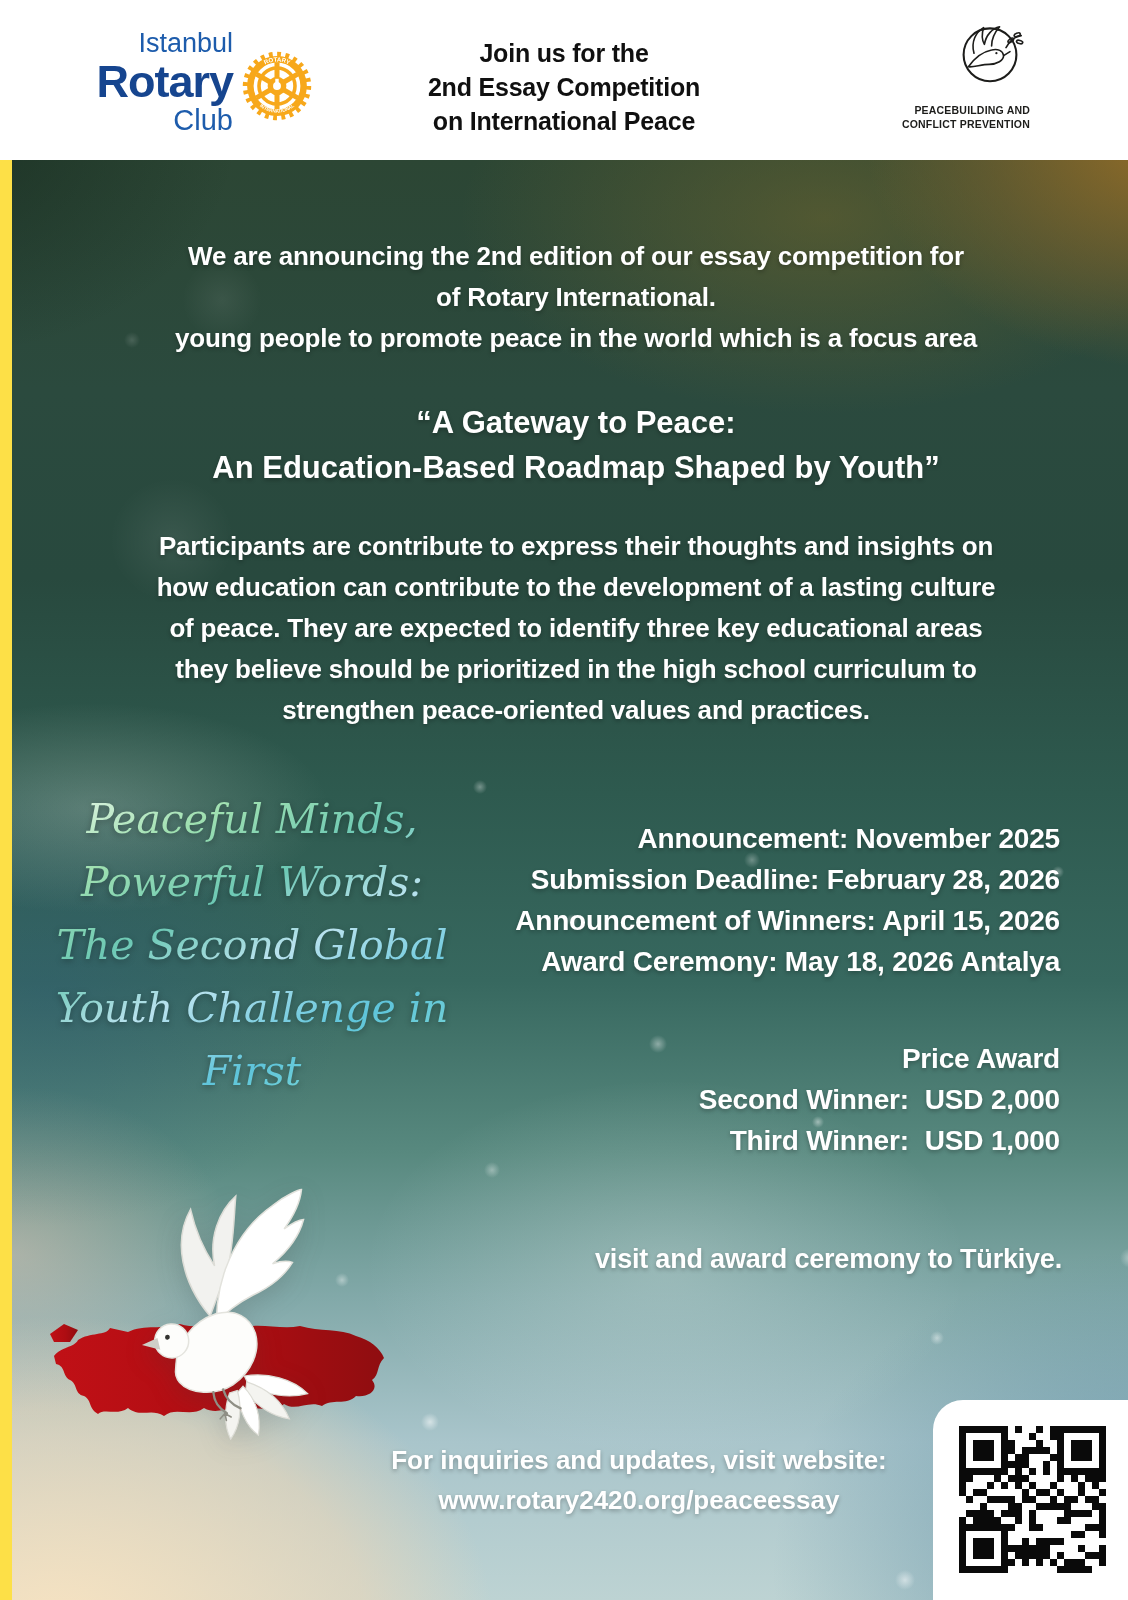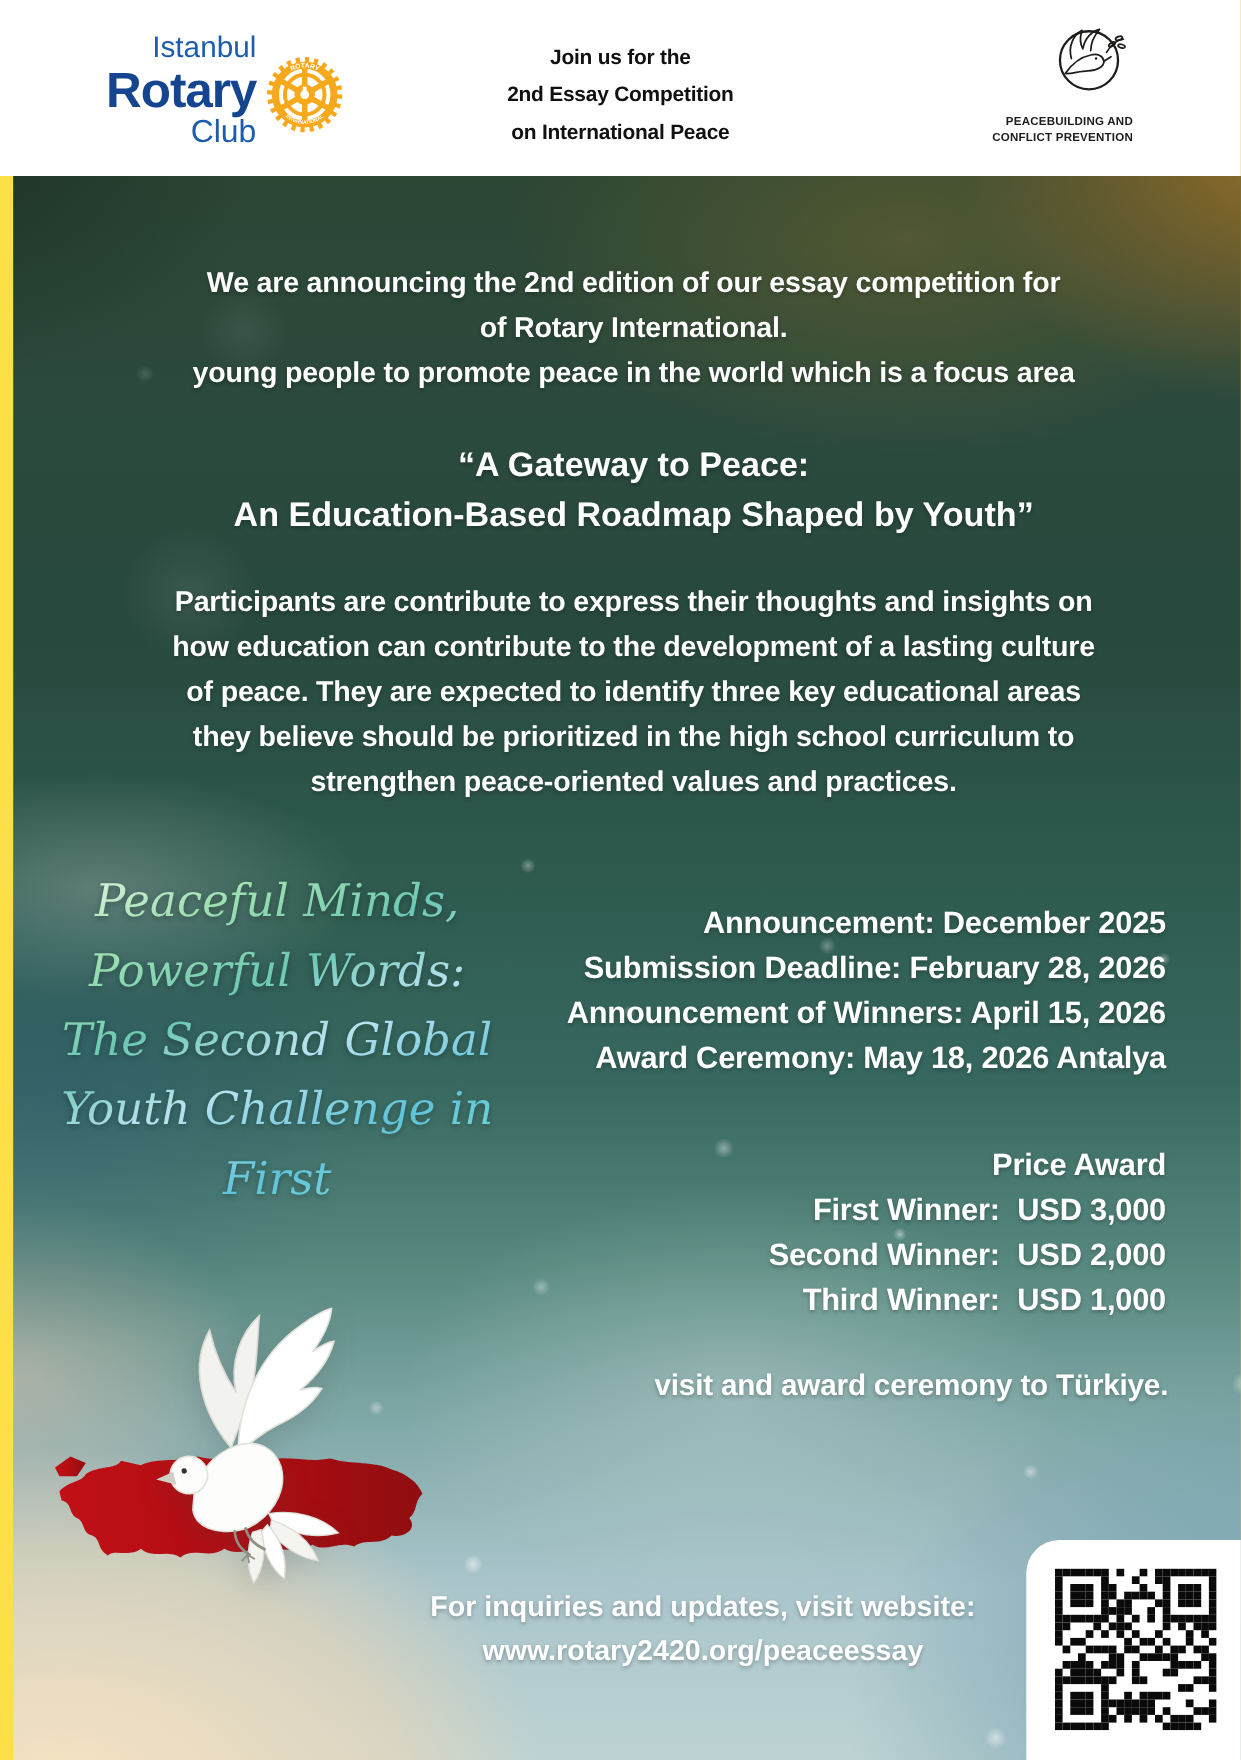--- a/index.html
+++ b/index.html
@@ -7,21 +7,21 @@
           font-family:"Liberation Sans",sans-serif;background:#fde047;padding-left:12px;}
   
   .topbar{position:absolute;left:0;top:0;width:1128px;height:160px;background:#ffffff;z-index:5;}
   .club-logo{position:absolute;left:95px;top:30px;display:flex;align-items:center;}
   .club-text{width:138px;text-align:right;line-height:1;}
   .club-city{font-size:27px;color:#1d5cac;font-weight:400;margin-bottom:2px;}
   .club-name{font-size:45px;color:#16458f;font-weight:700;letter-spacing:-1px;margin-bottom:2px;}
   .club-word{font-size:29px;color:#1d5cac;font-weight:400;}
   .wheel{width:72px;height:72px;margin-left:8px;margin-top:6px;}
   .headline{position:absolute;left:364px;top:36px;width:400px;text-align:center;
-            font-size:19px;font-weight:700;color:#101010;line-height:34px;letter-spacing:-0.2px;}
+            font-size:25px;font-weight:700;color:#101010;line-height:34px;letter-spacing:-0.2px;}
   .peace-logo{position:absolute;left:855px;top:18px;width:175px;text-align:right;}
   .peace-logo svg{width:80px;height:80px;}
   .peace-label{margin-top:2px;font-size:10.5px;font-weight:700;color:#1d1d1b;line-height:1.3;letter-spacing:.2px;}
   
   .canvas{position:absolute;left:0;top:160px;width:1128px;height:1440px;overflow:hidden;
     background:
       radial-gradient(ellipse 430px 330px at 103% -2%, rgba(158,113,38,.95), rgba(128,100,44,.5) 45%, rgba(0,0,0,0) 72%),
       radial-gradient(ellipse 520px 280px at 72% 4%, rgba(112,102,46,.55), rgba(0,0,0,0) 70%),
       radial-gradient(ellipse 420px 320px at -6% -2%, rgba(18,38,28,.6), rgba(0,0,0,0) 70%),
       radial-gradient(ellipse 340px 150px at 7% 45%, rgba(195,208,198,.30), rgba(0,0,0,0) 70%),
@@ -165,32 +165,28 @@
 
     <section class="tagline" style="position:absolute;">
       <div>Peaceful Minds,</div>
       <div>Powerful Words:</div>
       <div>The Second Global</div>
       <div>Youth Challenge in</div>
       <div>First</div>
     </section>
 
     <section class="wtxt schedule">
-      <div>Announcement: December 2025</div>
+      <div>Announcement: November 2025</div>
       <div>Submission Deadline: February 28, 2026</div>
       <div>Announcement of Winners: April 15, 2026</div>
       <div>Award Ceremony: May 18, 2026 Antalya</div>
     </section>
 
     <section class="wtxt awards">
       <div>Price Award</div>
-      <div class="award-row">
-        <span>First Winner:</span>
-        <span>USD 3,000</span>
-      </div>
       <div class="award-row">
         <span>Second Winner:</span>
         <span>USD 2,000</span>
       </div>
       <div class="award-row">
         <span>Third Winner:</span>
         <span>USD 1,000</span>
       </div>
     </section>
 

